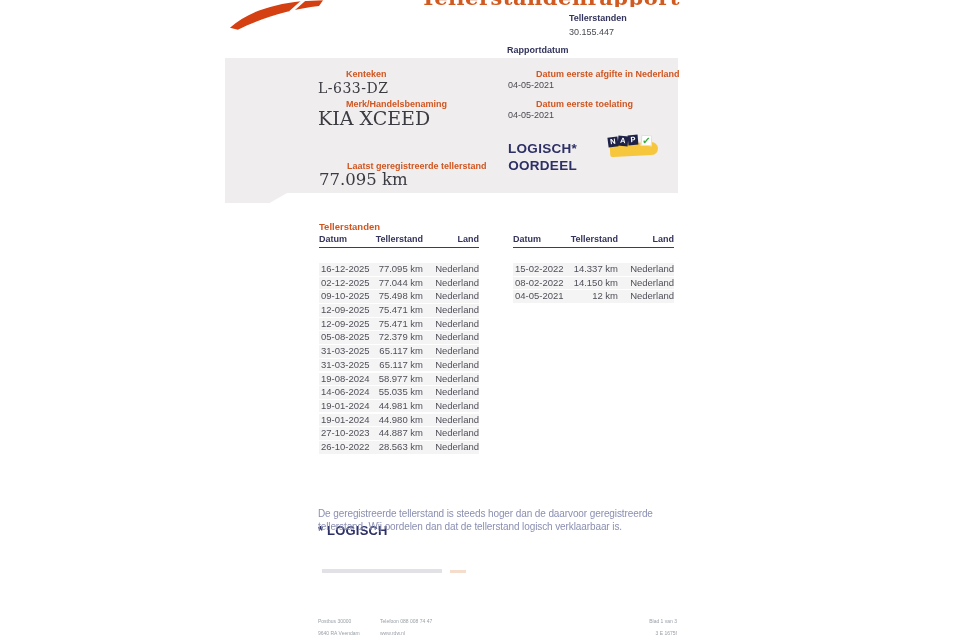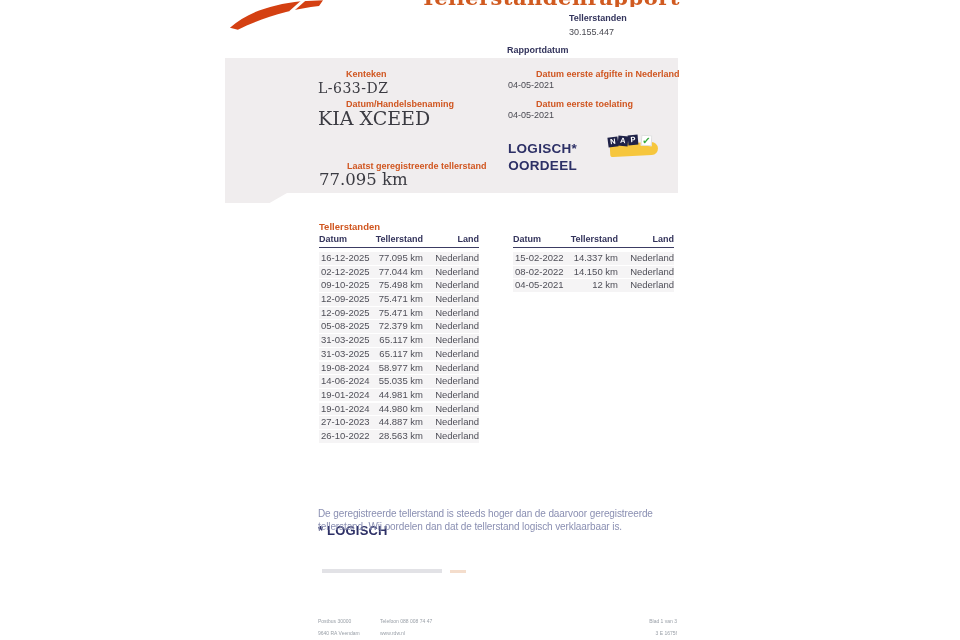--- a/index.html
+++ b/index.html
@@ -51,21 +51,21 @@
                   font-weight:bold; line-height:10px; text-align:center; }
 
   
   .section-title { left:319px; top:221px; font-size:9.5px; font-weight:bold; color:#d05620; }
   .tbl { width:160px; font-size:9.5px; }
   .tbl-left  { left:319px; top:234px; }
   .tbl-right { left:513px; top:234px; width:161px; }
   .thead, .trow { display:grid; grid-template-columns:56px 48px 56px; white-space:nowrap; }
   .tbl-right .thead, .tbl-right .trow { grid-template-columns:56px 49px 56px; }
   .thead { font-weight:bold; color:#34345c; font-size:9px; padding-bottom:3px;
-           border-bottom:1.3px solid #3c3c63; margin-bottom:4px; }
+           border-bottom:1.3px solid #3c3c63; margin-bottom:15px; }
   .thead .h1, .thead .h2, .trow .c1, .trow .c2 { text-align:right; }
   .trow { background:#f5f4f5; height:12.6px; line-height:12.6px; margin-top:1.1px; color:#4f4f58; }
   .trow .c0 { padding-left:2px; }
 
   
   .fn-title { left:318px; top:523px; font-size:13px; font-weight:bold; color:#2d3066; letter-spacing:.2px; }
   .fn-body  { left:318px; top:507px; width:358px; font-size:10px; line-height:13px; color:#8a8fb2; letter-spacing:-.1px; }
 
   
   .artifact1 { left:322px; top:569px; width:120px; height:3.5px; background:#bfbfc8; opacity:.45; filter:blur(.7px); }
@@ -96,21 +96,21 @@
     <div class="mvalue">16-12-2025</div>
   </div>
   <div class="abs meta meta-num">
     <div class="mlabel">Tellerstanden</div>
     <div class="mvalue">30.155.447</div>
   </div>
 
   <div class="abs panel">
     <div class="abs olabel kenteken-l">Kenteken</div>
     <div class="abs bigval kenteken-v">L-633-DZ</div>
-    <div class="abs olabel merk-l">Datum/Handelsbenaming</div>
+    <div class="abs olabel merk-l">Merk/Handelsbenaming</div>
     <div class="abs bigval merk-v">KIA XCEED</div>
 
     <div class="abs olabel afgifte-l">Datum eerste afgifte in Nederland</div>
     <div class="abs smval afgifte-v">04-05-2021</div>
     <div class="abs olabel toelating-l">Datum eerste toelating</div>
     <div class="abs smval toelating-v">04-05-2021</div>
 
     <div class="abs oordeel">
       <div>LOGISCH*</div>
       <div>OORDEEL</div>

